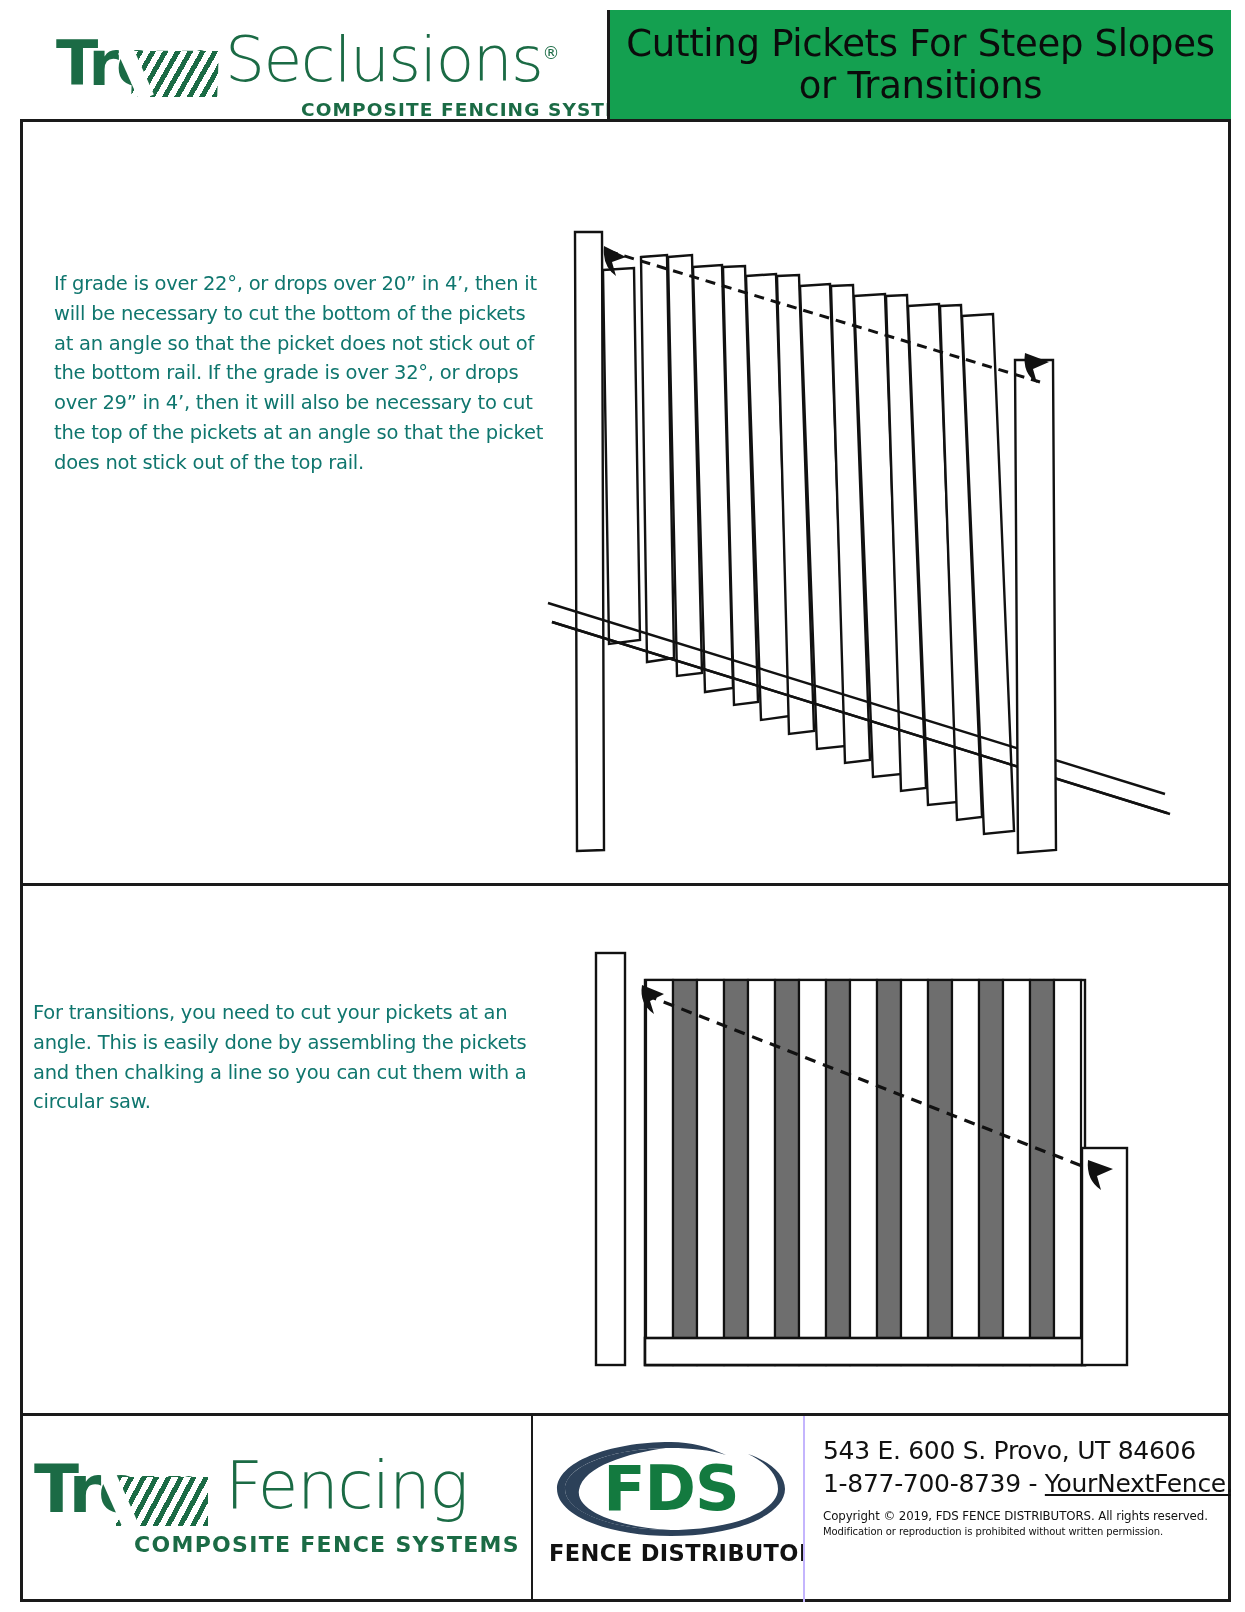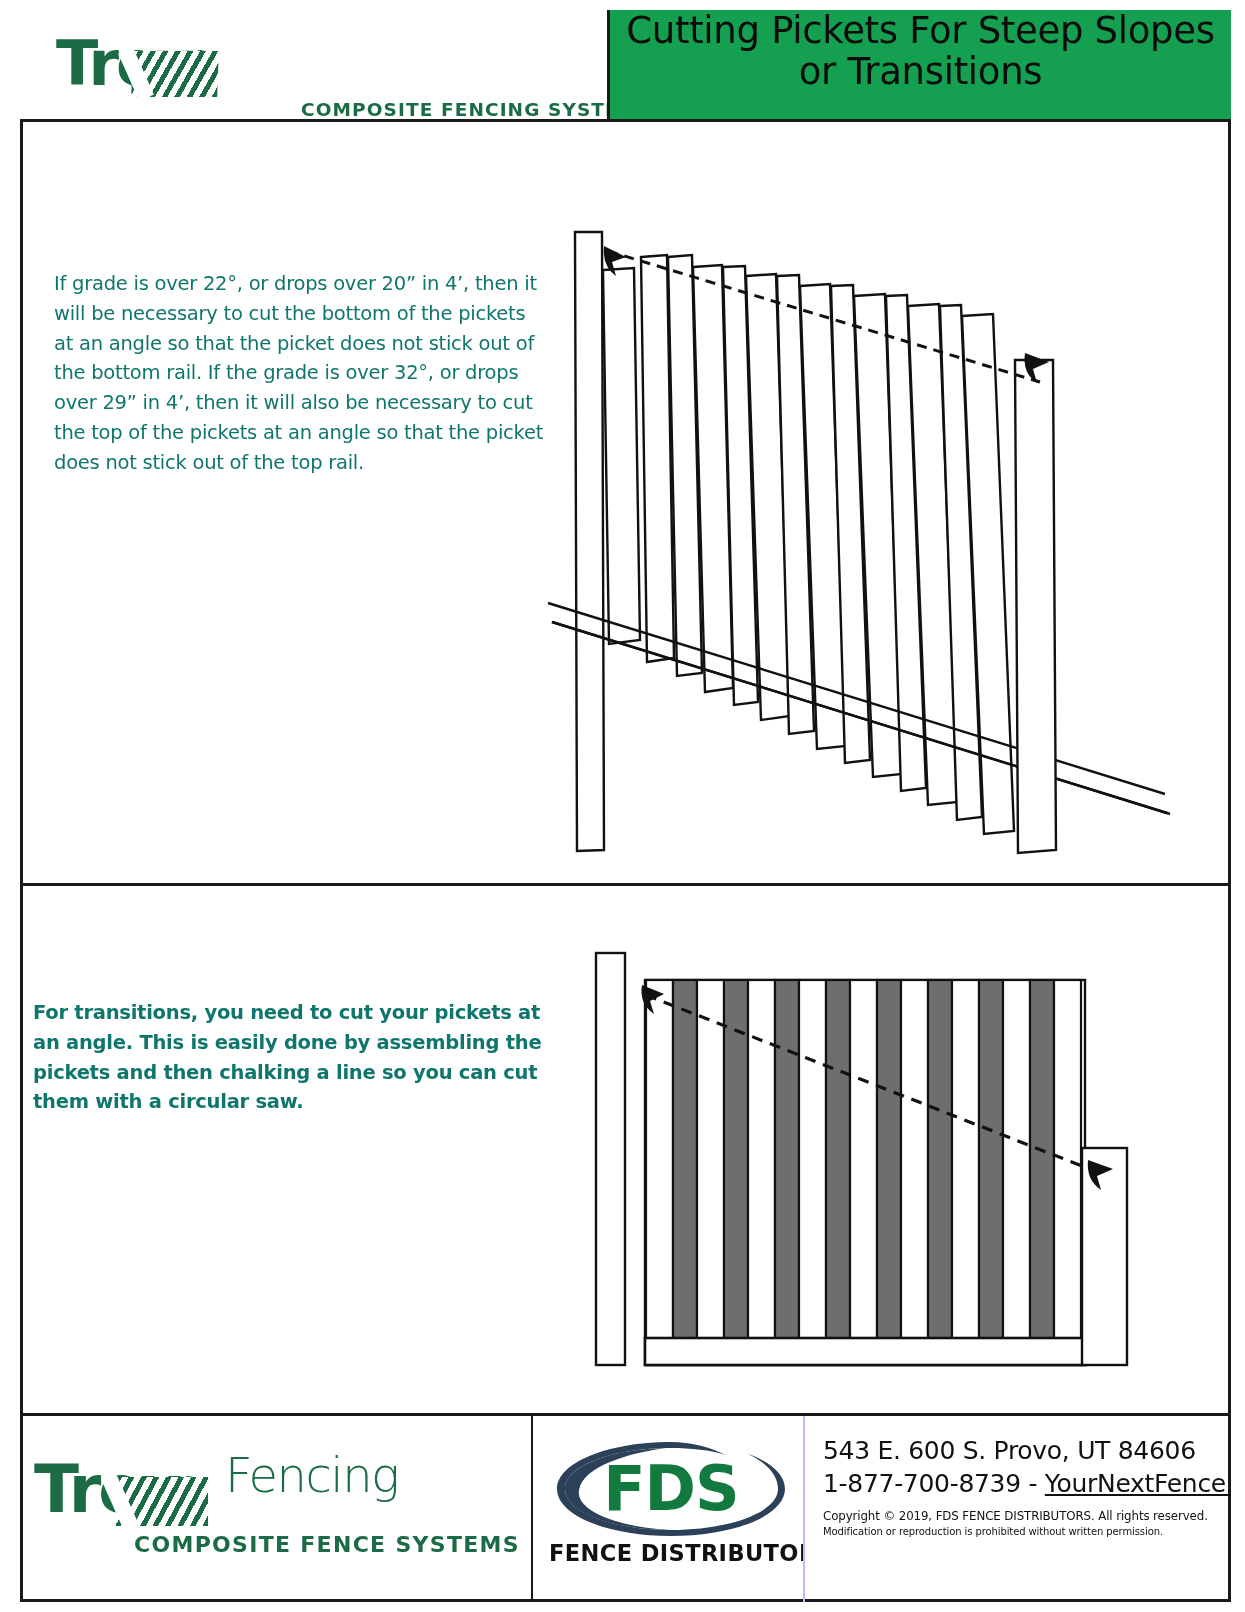--- a/index.html
+++ b/index.html
@@ -36,21 +36,21 @@
     width: 590px; height: 100%;
     position: relative;
     border-right: 3px solid #1a1a1a;
     background: #fff;
     overflow: hidden;
   }
   .header-title {
     flex: 1;
     background: #14a050;
     display: flex;
-    align-items: flex-start;
+    align-items: center;
     justify-content: center;
     text-align: center;
   }
   .header-title span {
     color: #0b0b0b;
     font-size: 37px;
     line-height: 1.12;
     letter-spacing: -0.3px;
     font-family: "DejaVu Sans", sans-serif;
     font-weight: 400;
@@ -114,21 +114,21 @@
   .para {
     position: absolute;
     color: #0f766e;
     font-family: "DejaVu Sans", sans-serif;
     font-size: 19.5px;
     line-height: 1.53;
     letter-spacing: -0.25px;
     margin-top: 19px;
   }
   .para-1 { left: 54px; top: 250px; width: 490px; }
-  .para-2 { left: 33px; top: 979px; width: 525px; font-weight: bold; }
+  .para-2 { left: 33px; top: 979px; width: 525px; }
 
   
   .diagram1 {
     position: absolute;
     left: 530px; top: 210px;
     width: 680px; height: 650px;
   }
   
   .diagram2 {
     position: absolute;
@@ -157,21 +157,21 @@
   .ft-trex {
     left: 14px; top: 35px;
     font-weight: 700;
     font-size: 66px;
     letter-spacing: -3px;
   }
   .ft-reg { font-size: 18px; vertical-align: super; font-weight: 400; }
   .ft-fencing {
     left: 205px; top: 31px;
     font-weight: 300;
-    font-size: 48px;
+    font-size: 66px;
     letter-spacing: -1.5px;
   }
   .ft-tag {
     left: 114px; top: 116px;
     font-weight: 700;
     font-size: 22px;
     letter-spacing: 1.3px;
   }
   .ft-slashes {
     position: absolute;
@@ -231,20 +231,23 @@
   <div class="frame"></div>
 
   <div class="header">
 
     <div class="header-logo">
       <div class="trexlogo hdr-trex">
         <span class="word">Trex</span><span class="word hdr-reg-1">®</span>
       </div>
       <div class="slashes"></div>
       <div class="slashmask-l"></div>
+      <div class="trexlogo hdr-seclusions">
+        <span class="word">Seclusions</span><span class="word hdr-reg-1">®</span>
+      </div>
       <div class="trexlogo hdr-tag">
         <span class="word">COMPOSITE FENCING SYSTEM</span>
       </div>
     </div>
 
     <div class="header-title">
       <span>Cutting Pickets For Steep Slopes or Transitions</span>
     </div>
   </div>
 

